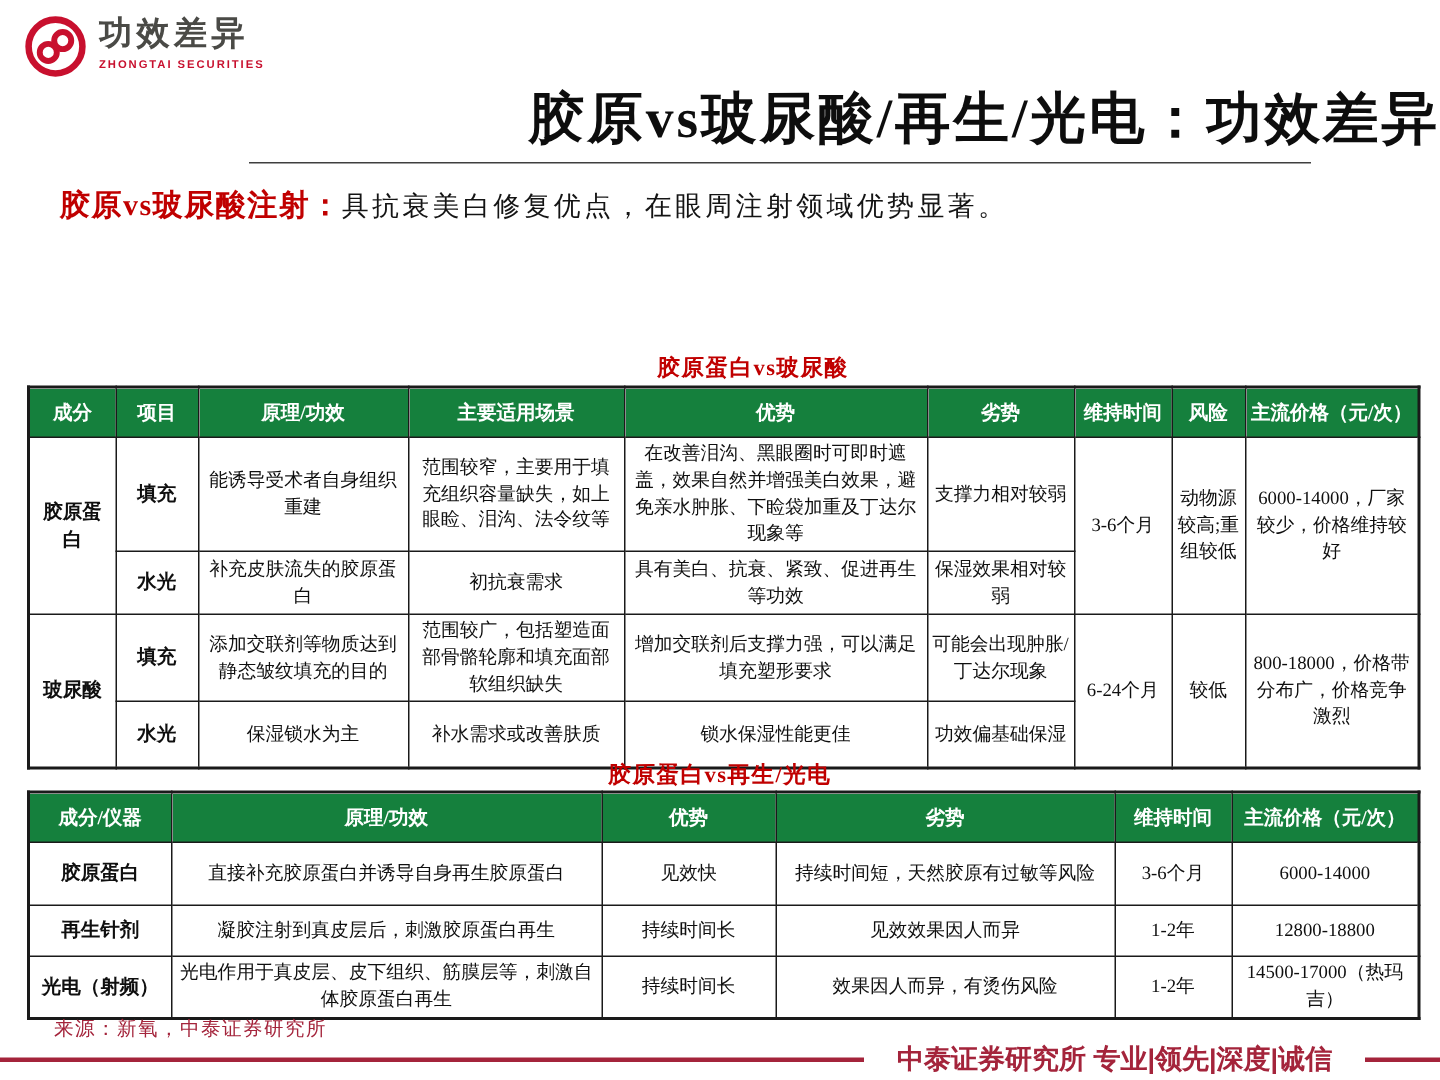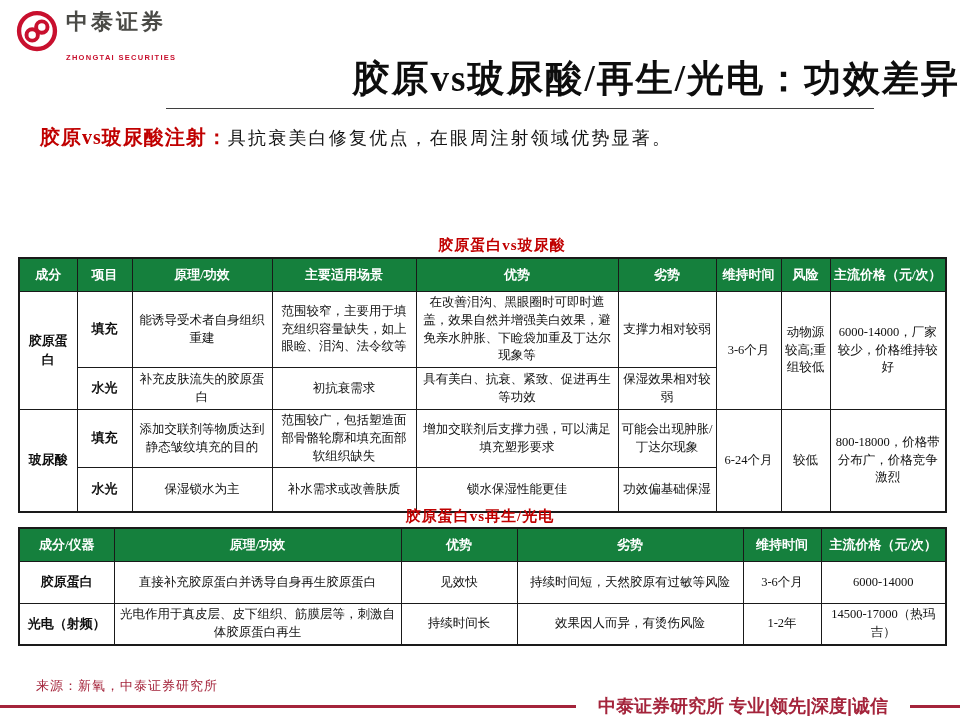--- a/index.html
+++ b/index.html
@@ -9,21 +9,21 @@
     background: #ffffff;
     font-family: "Liberation Serif", "DejaVu Serif", serif;
     color: #111;
     overflow: hidden;
   }
 
   
   .logo { position:absolute; top:10px; left:16px; display:flex; align-items:flex-start; gap:8px; }
   .logo-icon { width:42px; height:42px; }
   .logo-cn { font-family:"Liberation Sans", sans-serif; font-size:22px; font-weight:bold; color:#4a4a46; letter-spacing:3px; line-height:1.1; }
-  .logo-en { font-family:"Liberation Sans", sans-serif; font-size:7.5px; font-weight:bold; color:#c8102e; letter-spacing:1.3px; margin-top:19px; }
+  .logo-en { font-family:"Liberation Sans", sans-serif; font-size:7.5px; font-weight:bold; color:#c8102e; letter-spacing:1.3px; margin-top:4px; }
 
   
   .slide-title { position:absolute; top:54px; left:0; width:100%; text-align:right;
                  font-size:37px; font-weight:bold; letter-spacing:2px; color:#0d0d0d; }
   .title-rule { position:absolute; top:108px; left:166px; width:708px; height:1px; background:#3f3f3f; }
 
   
   .intro { position:absolute; top:121px; left:40px; width:892px; }
   .intro p { line-height:1.65; }
   .intro .p2 { margin-top:8px; }
@@ -68,21 +68,21 @@
 </head>
 <body>
 
 <div class="logo">
   <svg class="logo-icon" viewBox="0 0 48 48">
     <circle cx="24" cy="24" r="20.5" fill="none" stroke="#c8102e" stroke-width="5"></circle>
     <circle cx="18.5" cy="28.5" r="6.5" fill="none" stroke="#c8102e" stroke-width="4.5"></circle>
     <circle cx="29.5" cy="19.5" r="6.5" fill="none" stroke="#c8102e" stroke-width="4.5"></circle>
   </svg>
   <div class="logo-text">
-    <div class="logo-cn">中泰证券</div>
+    <div class="logo-cn">功效差异</div>
     <div class="logo-en">ZHONGTAI SECURITIES</div>
   </div>
 </div>
 
 <div class="slide-title">胶原vs玻尿酸/再生/光电：功效差异</div>
 <div class="title-rule"></div>
 
 <div class="intro">
   <p class="p1"><span class="lead">胶原vs玻尿酸注射：</span><span class="btxt">具抗衰美白修复优点，在眼周注射领域优势显著。</span></p>
 </div>
@@ -171,20 +171,28 @@
     <th>主流价格（元/次）</th>
   </tr>
   <tr class="r1">
     <td class="b">胶原蛋白</td>
     <td>直接补充胶原蛋白并诱导自身再生胶原蛋白</td>
     <td>见效快</td>
     <td>持续时间短，天然胶原有过敏等风险</td>
     <td>3-6个月</td>
     <td>6000-14000</td>
   </tr>
+  <tr class="r2">
+    <td class="b">再生针剂</td>
+    <td>凝胶注射到真皮层后，刺激胶原蛋白再生</td>
+    <td>持续时间长</td>
+    <td>见效效果因人而异</td>
+    <td>1-2年</td>
+    <td>12800-18800</td>
+  </tr>
   <tr class="r3">
     <td class="b">光电（射频）</td>
     <td>光电作用于真皮层、皮下组织、筋膜层等，刺激自体胶原蛋白再生</td>
     <td>持续时间长</td>
     <td>效果因人而异，有烫伤风险</td>
     <td>1-2年</td>
     <td>14500-17000（热玛吉）</td>
   </tr>
 </tbody>
   </table>

